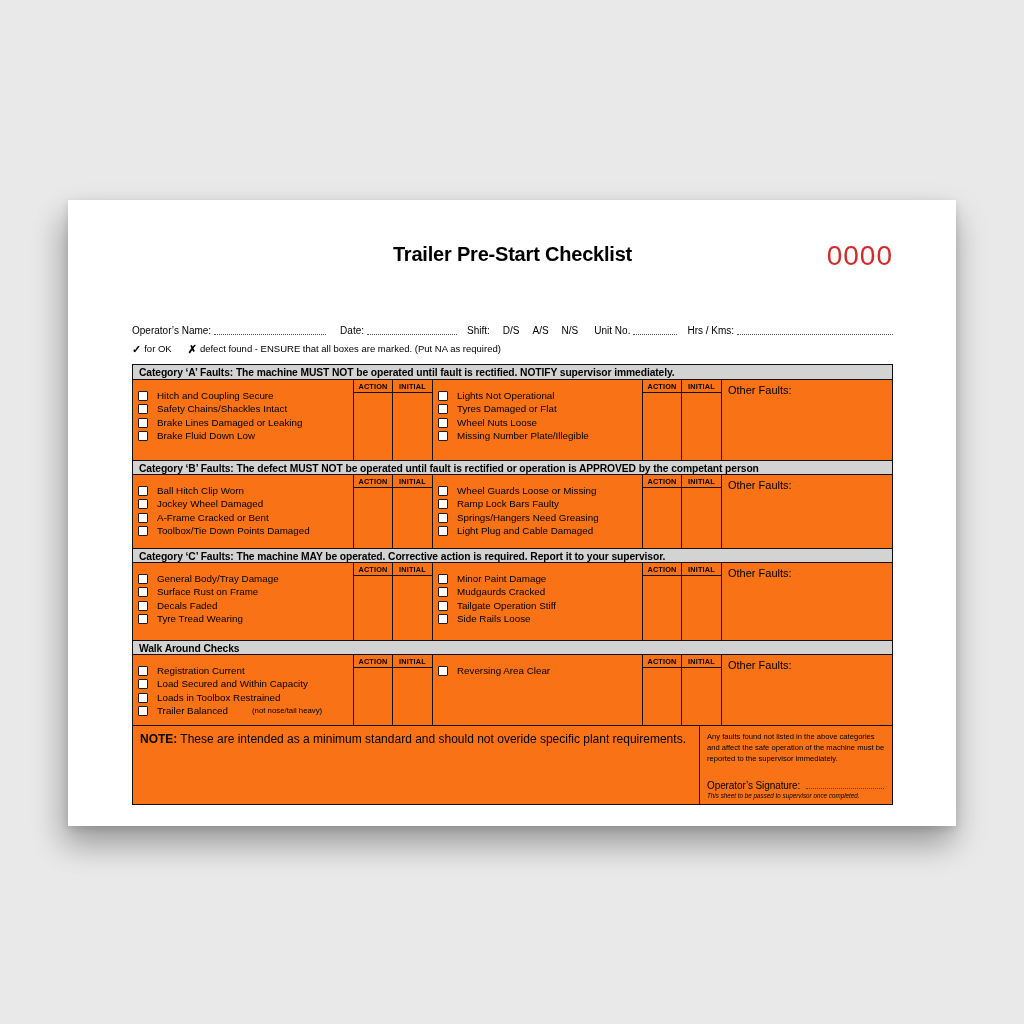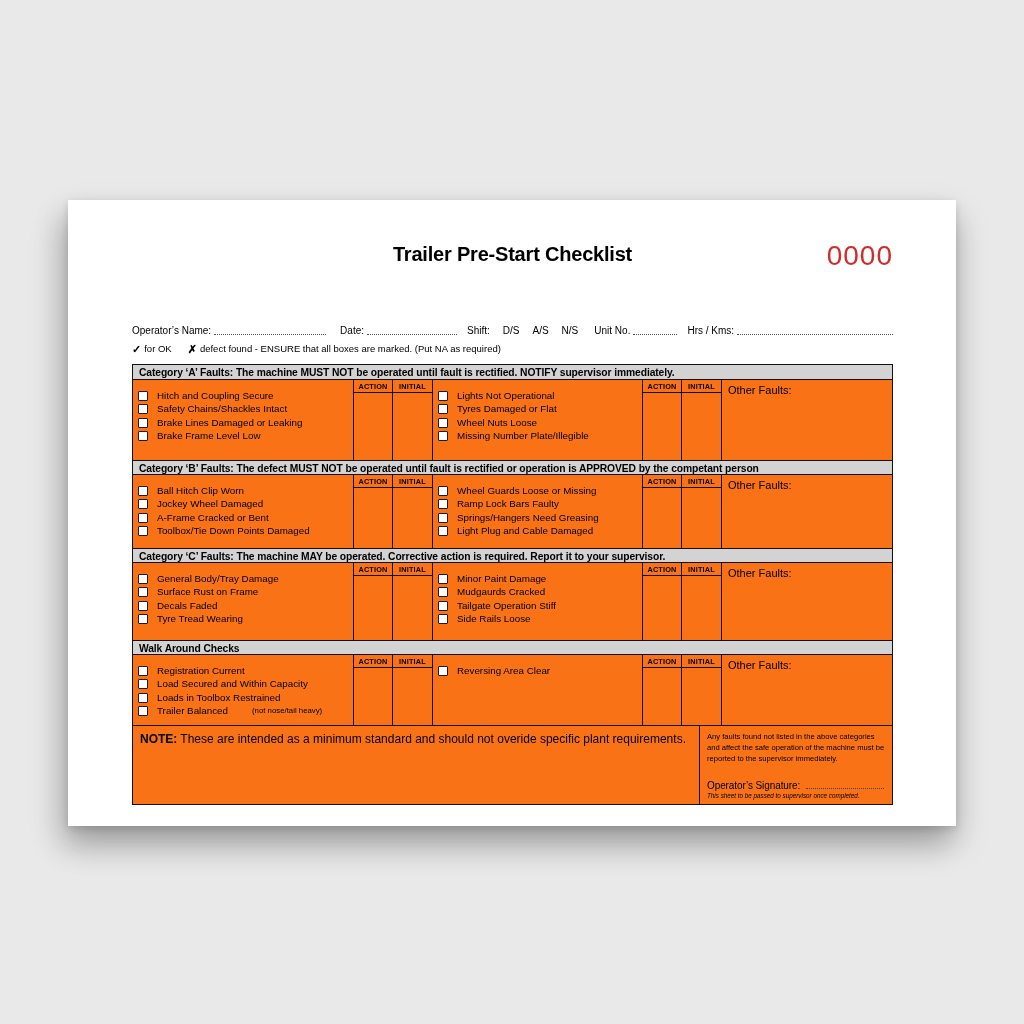--- a/index.html
+++ b/index.html
@@ -126,21 +126,21 @@
           <div class="item-row">
             <div class="checkbox"></div>
             <div class="item-label">Safety Chains/Shackles Intact</div>
           </div>
           <div class="item-row">
             <div class="checkbox"></div>
             <div class="item-label">Brake Lines Damaged or Leaking</div>
           </div>
           <div class="item-row">
             <div class="checkbox"></div>
-            <div class="item-label">Brake Frame Level Low</div>
+            <div class="item-label">Brake Fluid Down Low</div>
           </div>
         </div>
         <div class="ai-col action">
           <div class="ai-head">ACTION</div>
           <div class="ai-cell"></div>
         </div>
         <div class="ai-col initial">
           <div class="ai-head">INITIAL</div>
           <div class="ai-cell"></div>
         </div>

